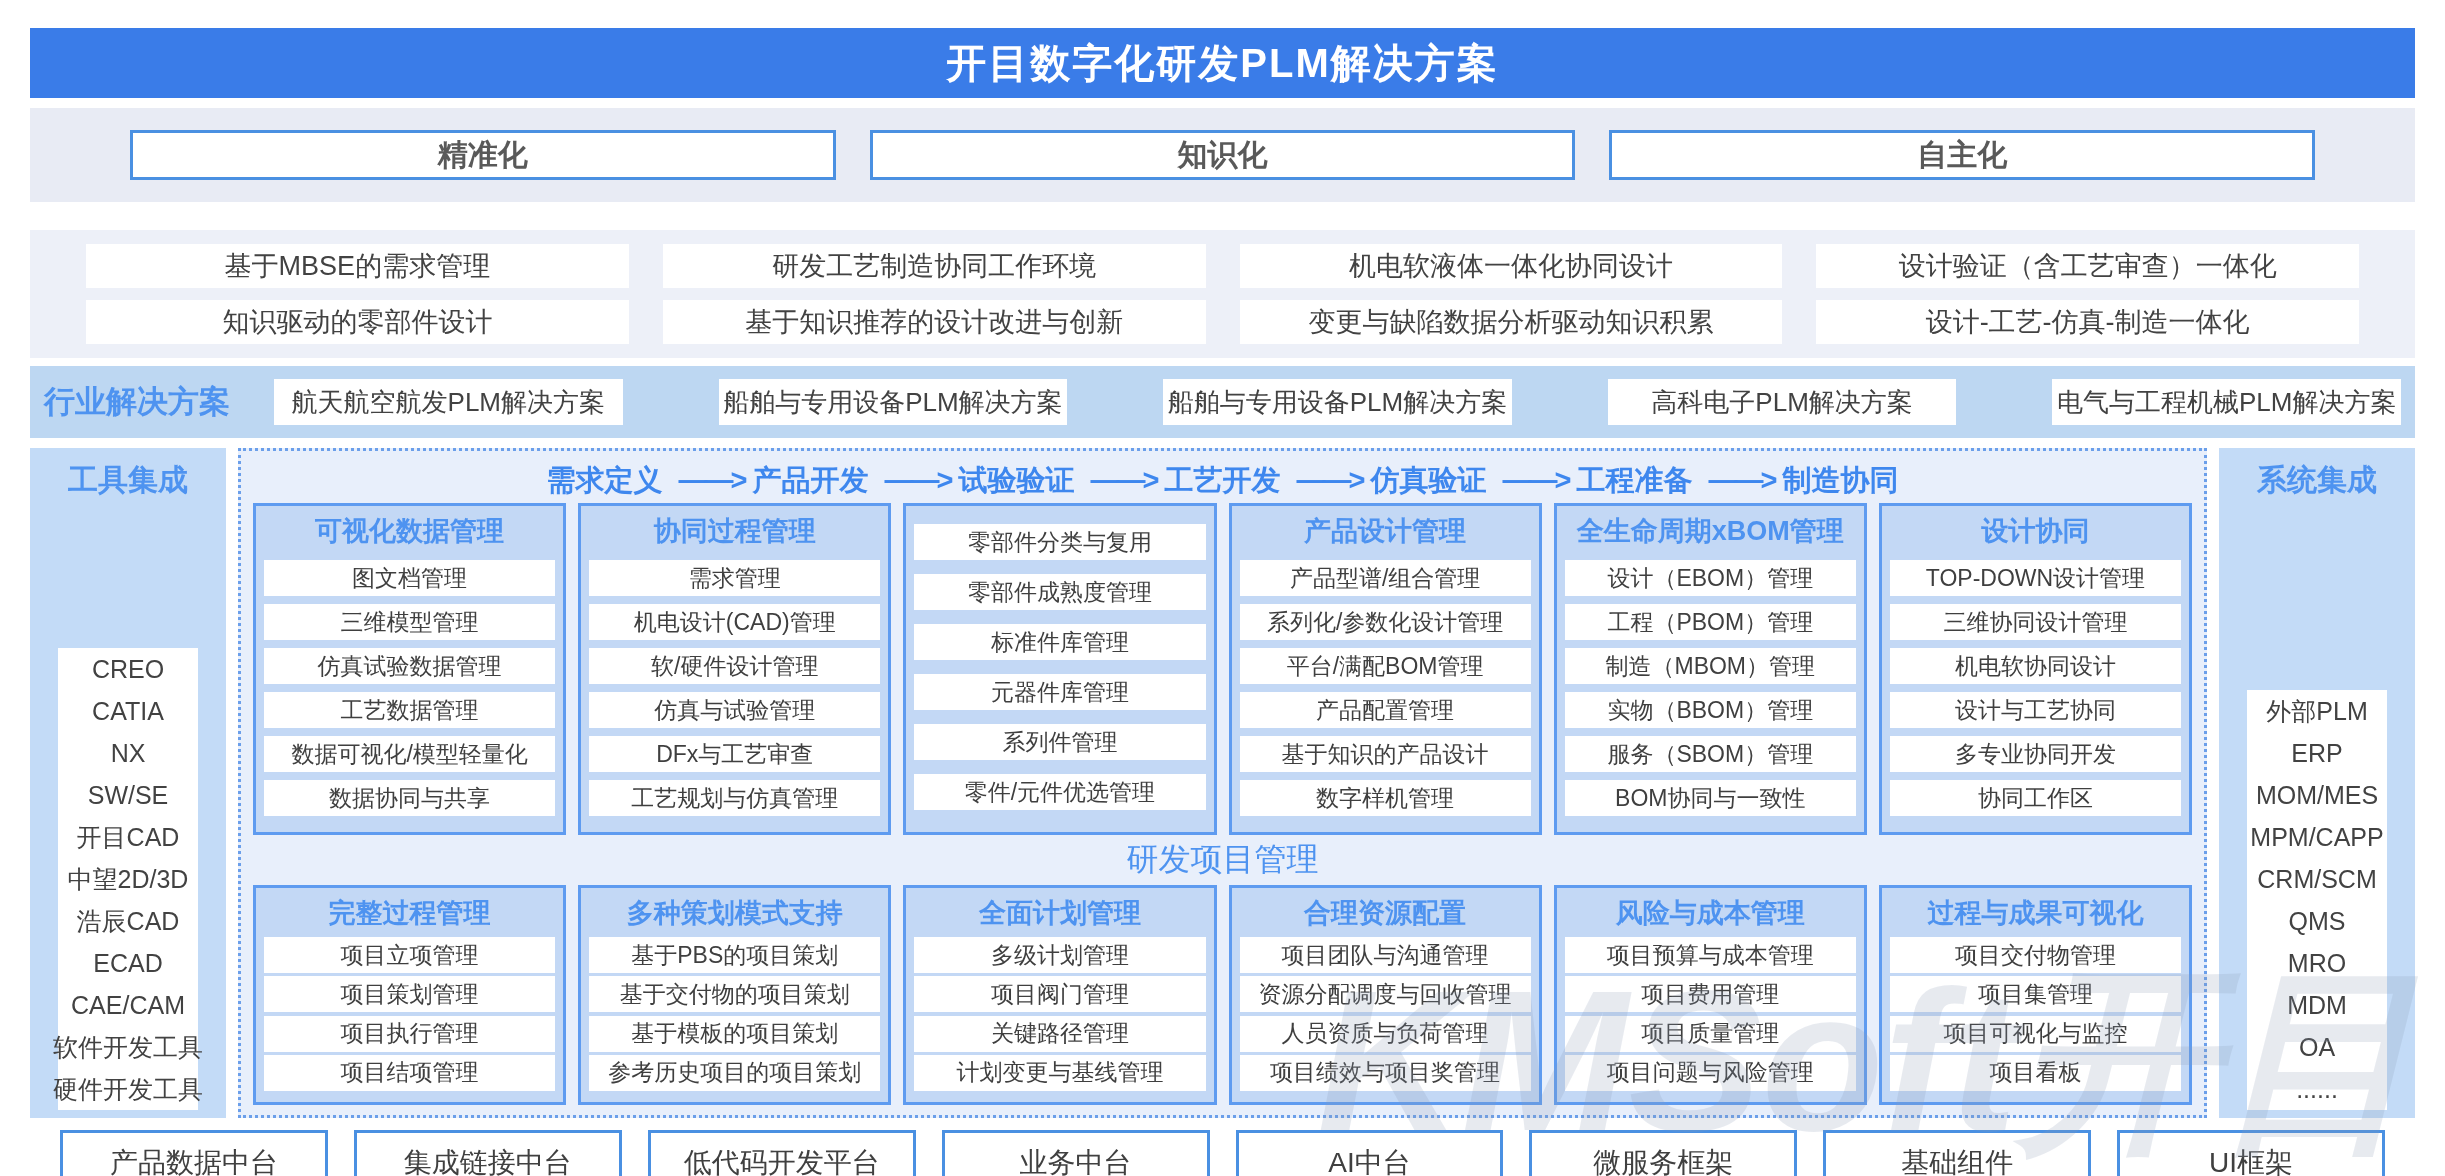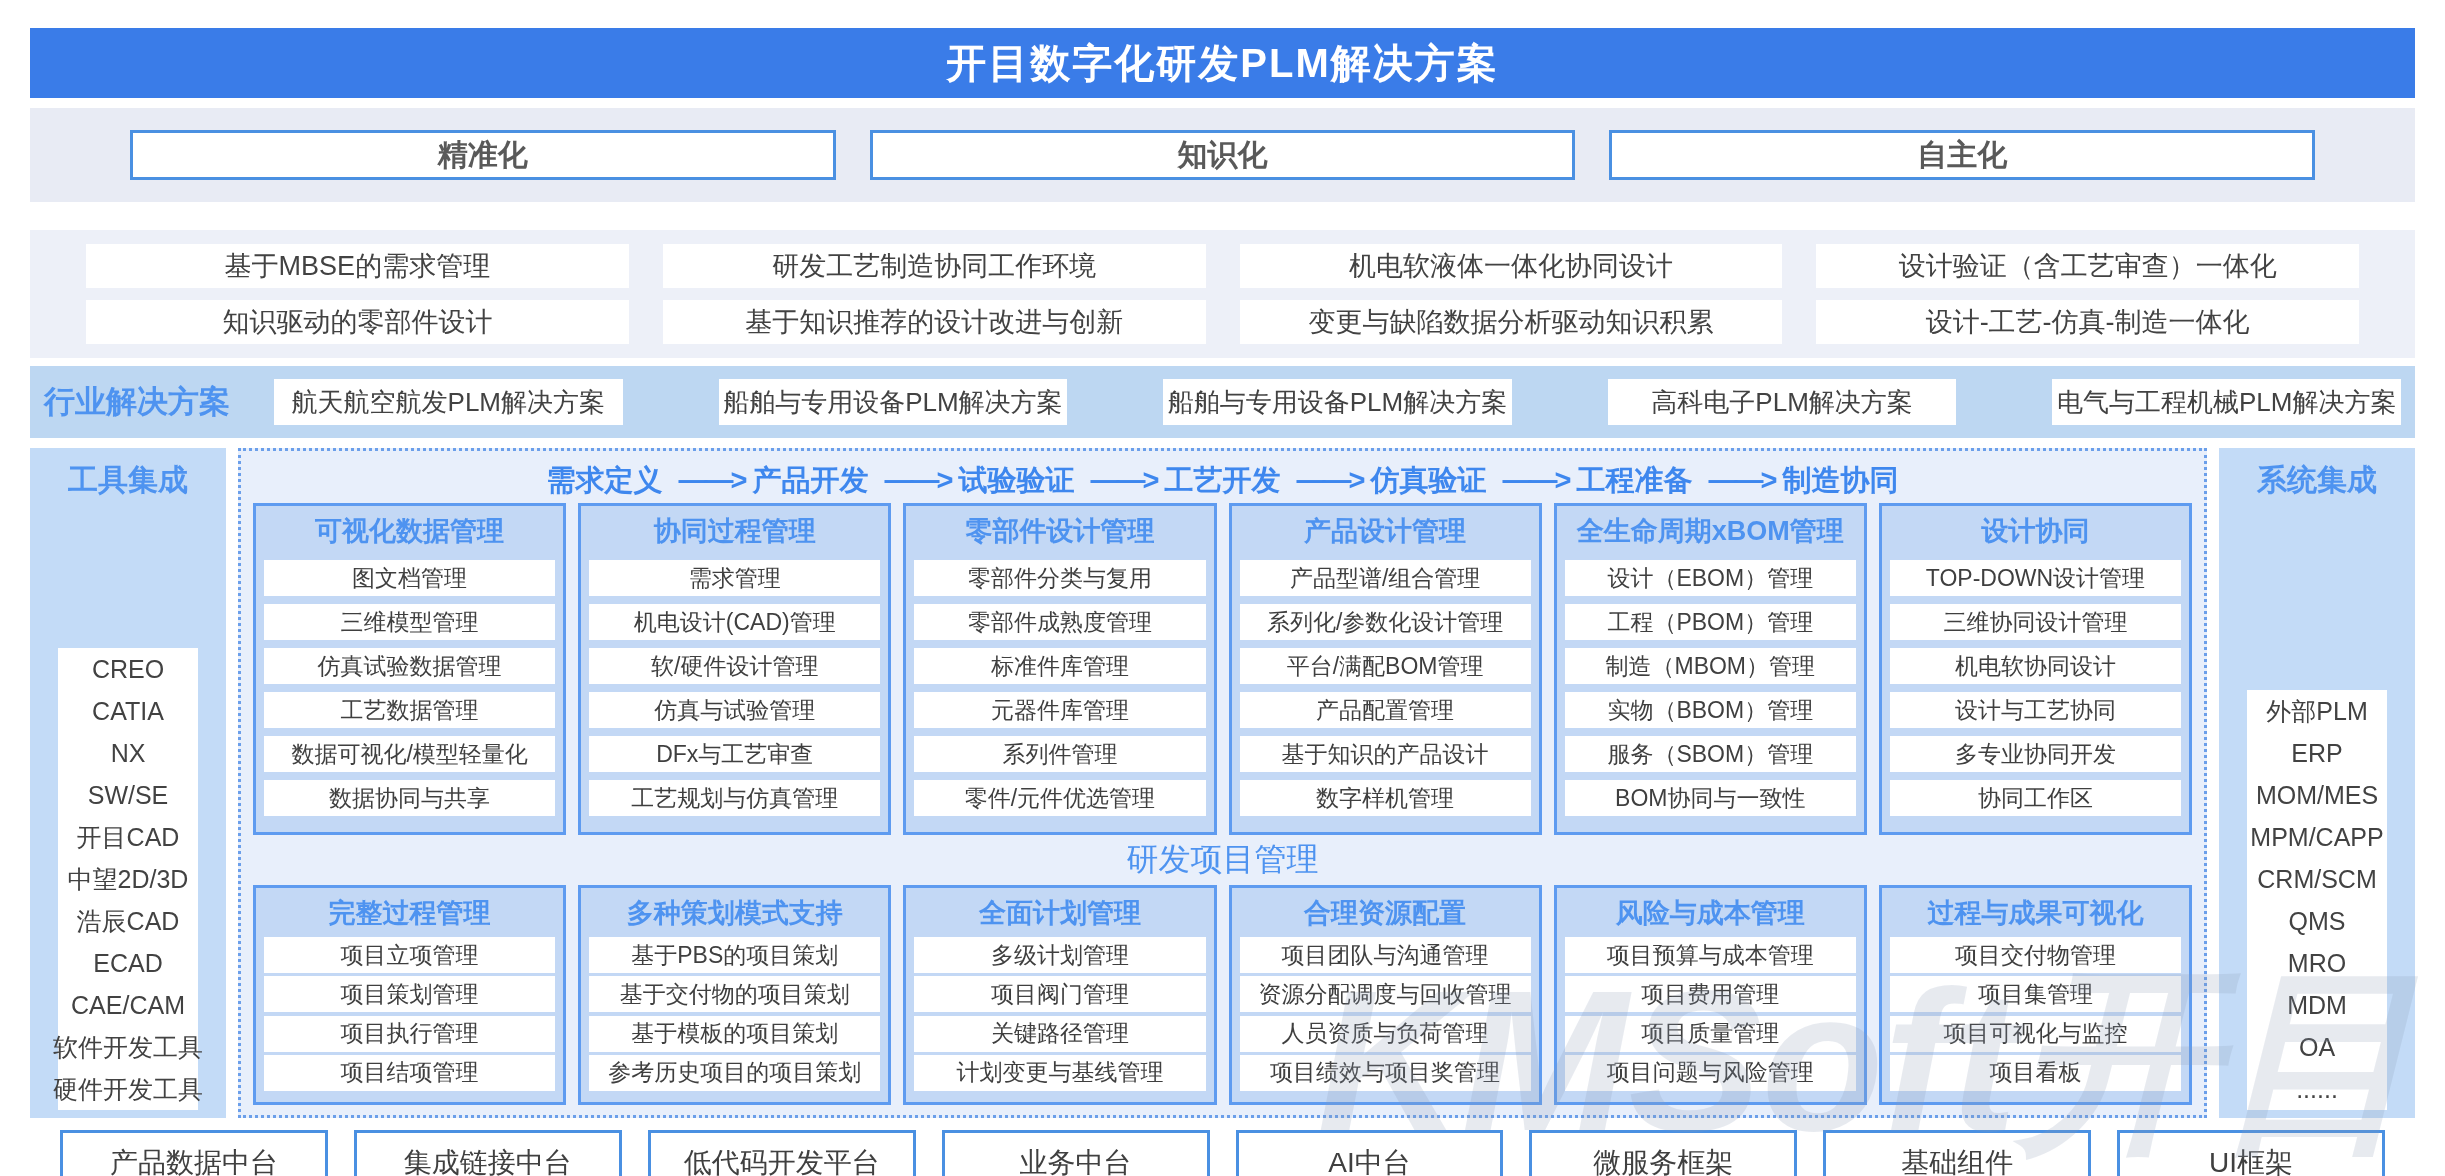--- a/index.html
+++ b/index.html
@@ -297,21 +297,20 @@
                 <span>DFx与工艺审查</span>
               </div>
 
               <div class="col-item">
                 <span>工艺规划与仿真管理</span>
               </div>
             </div>
         </div>
 
         <div class="column">
-          <div class="col-title">零部件设计管理</div>
           <div class="col-items">
 
               <div class="col-item">
                 <span>零部件分类与复用</span>
               </div>
 
               <div class="col-item">
                 <span>零部件成熟度管理</span>
               </div>
 

